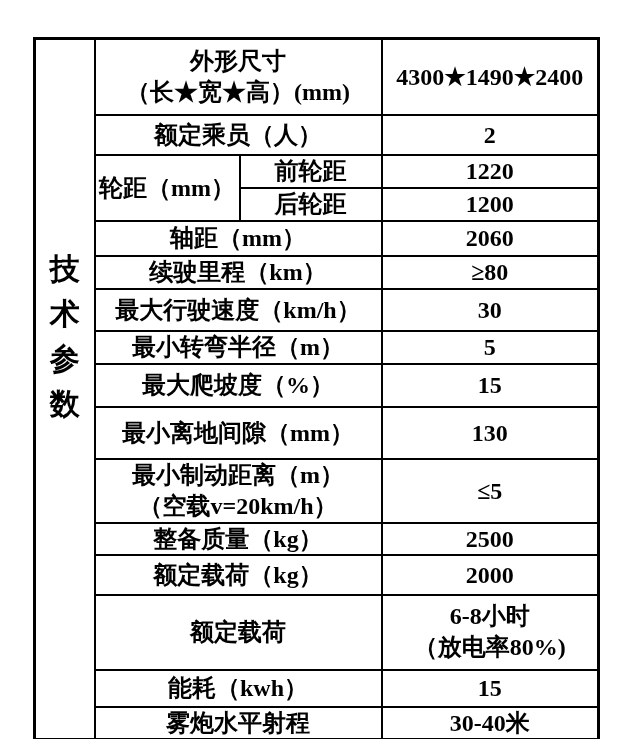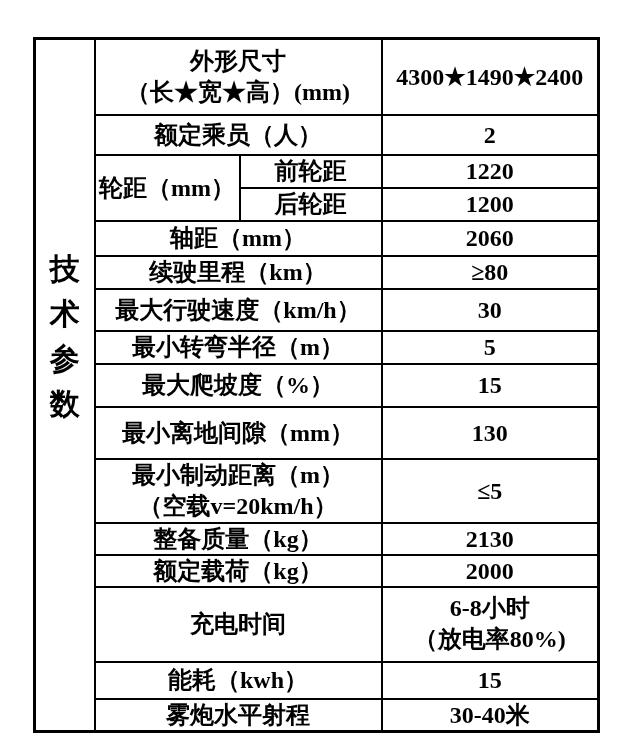--- a/index.html
+++ b/index.html
@@ -49,21 +49,21 @@
   tr.h3  { height: 33px; }
   tr.h4  { height: 33px; }
   tr.h5  { height: 35px; padding-left: 46px; }
   tr.h6  { height: 33px; }
   tr.h7  { height: 42px; }
   tr.h8  { height: 33px; }
   tr.h9  { height: 43px; }
   tr.h10 { height: 52px; }
   tr.h11 { height: 57px; }
   tr.h12 { height: 24px; }
-  tr.h13 { height: 32px; }
+  tr.h13 { height: 40px; }
   tr.h14 { height: 75px; }
   tr.h15 { height: 37px; }
   tr.h16 { height: 31px; padding-left: 16px; }
 </style>
 </head>
 <body>
 
 <div class="page">
   <table class="spec">
     <colgroup>
@@ -127,28 +127,28 @@
       </tr>
       <tr class="h11">
         <td colspan="2" class="two-line">
           <div>最小制动距离（m）</div>
           <div>（空载v=20km/h）</div>
         </td>
         <td>≤5</td>
       </tr>
       <tr class="h12">
         <td colspan="2">整备质量（kg）</td>
-        <td>2130</td>
+        <td>2500</td>
       </tr>
       <tr class="h13">
         <td colspan="2">额定载荷（kg）</td>
         <td>2000</td>
       </tr>
       <tr class="h14">
-        <td colspan="2">充电时间</td>
+        <td colspan="2">额定载荷</td>
         <td class="two-line">
           <div>6-8小时</div>
           <div>（放电率80%)</div>
         </td>
       </tr>
       <tr class="h15">
         <td colspan="2">能耗（kwh）</td>
         <td>15</td>
       </tr>
       <tr class="h16">

